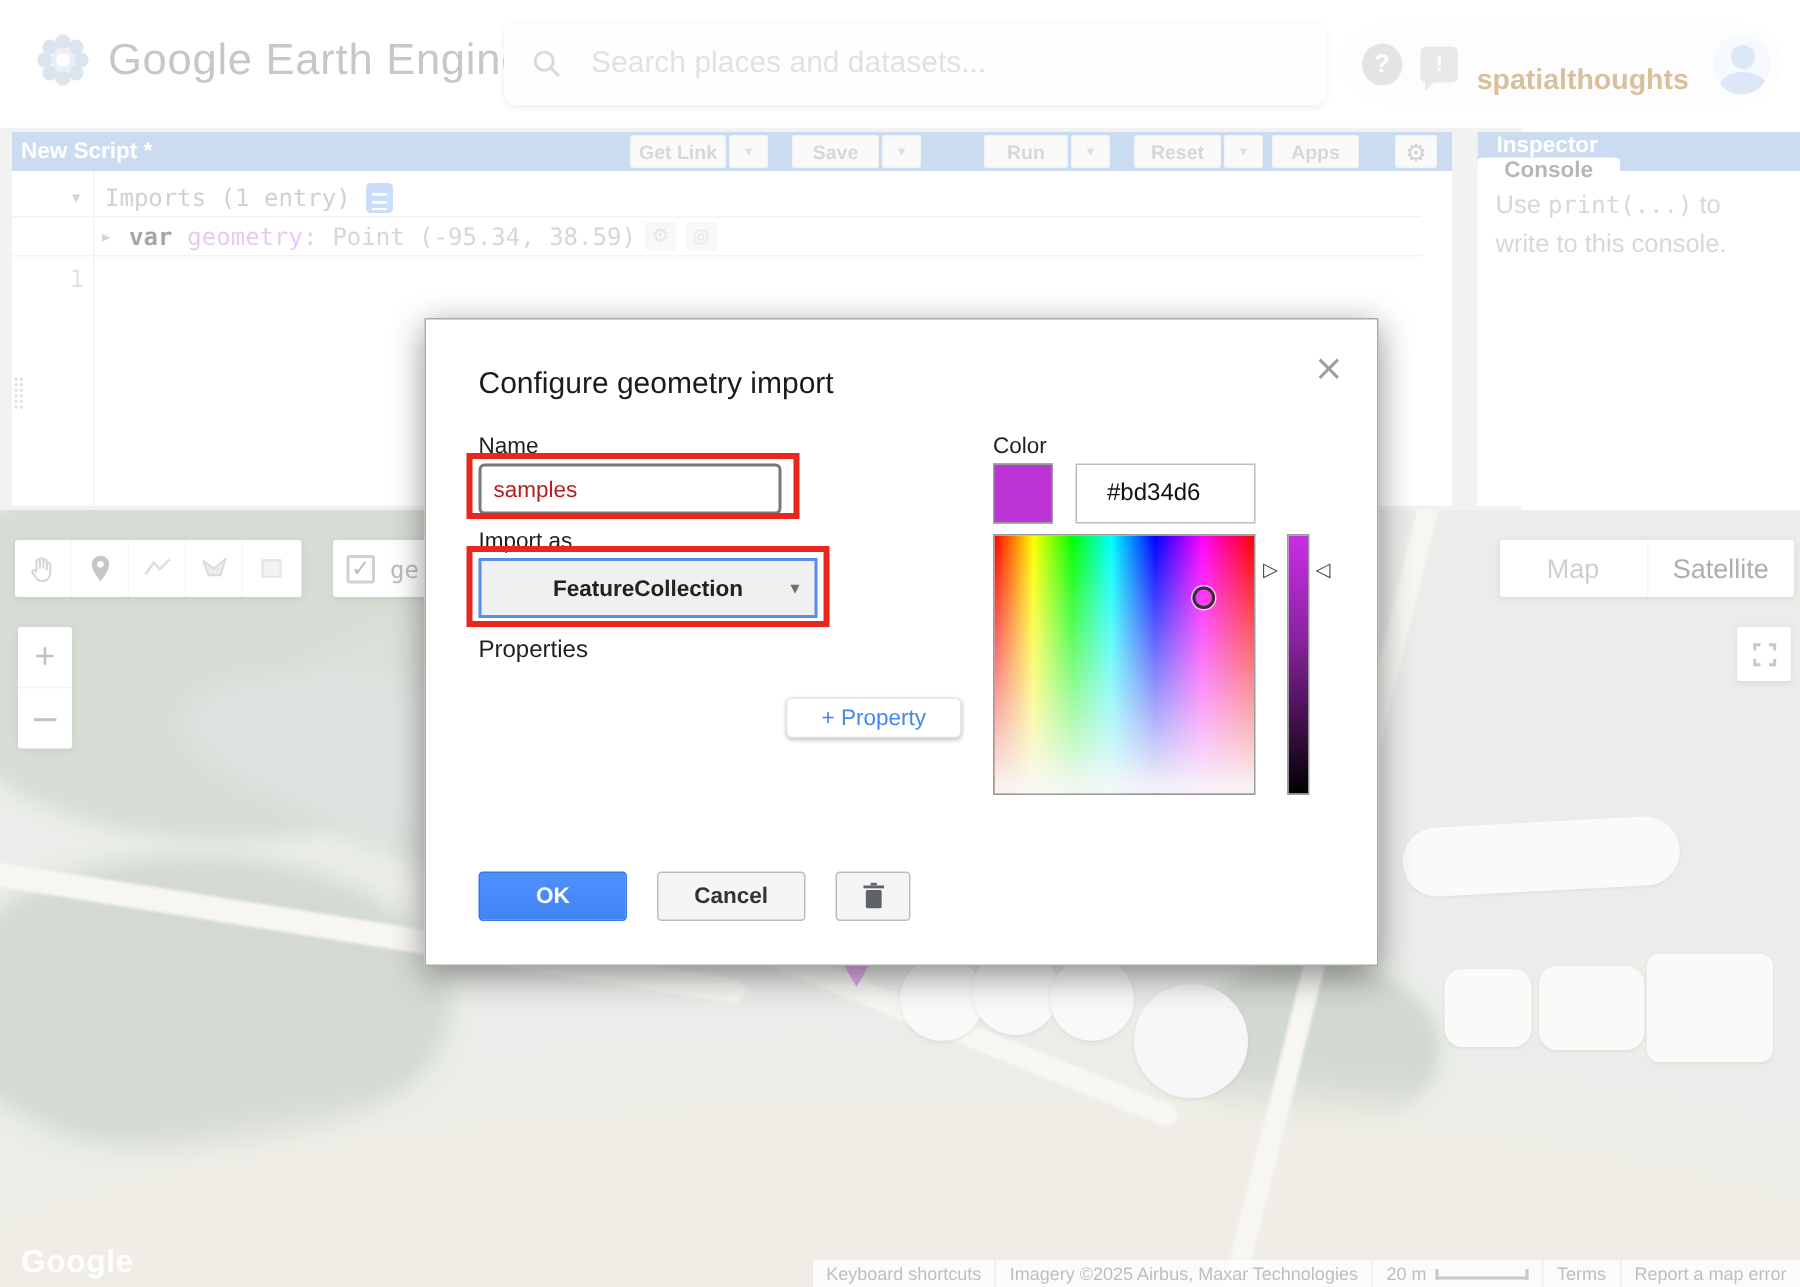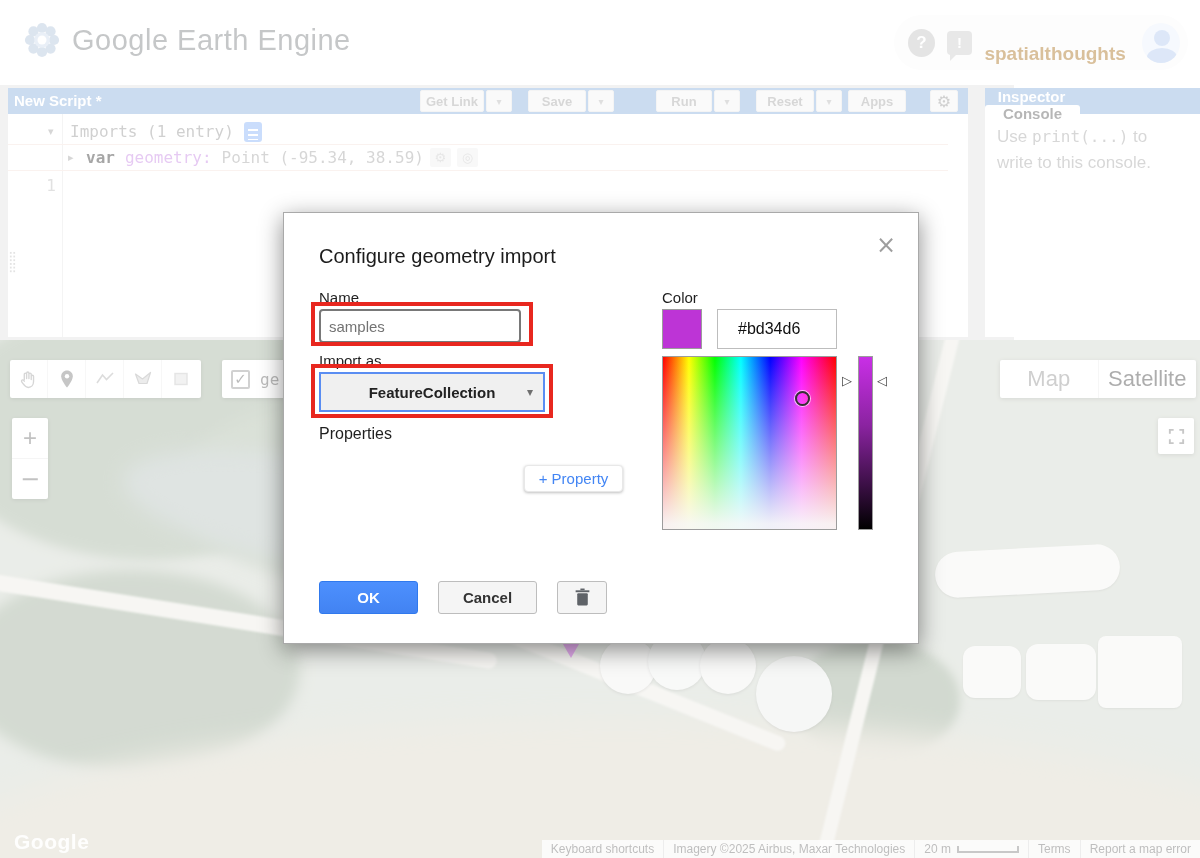--- a/index.html
+++ b/index.html
@@ -68,21 +68,21 @@
   .shed { position:absolute; background:#f2f2f0; box-shadow:0 1px 2px rgba(0,0,0,.15); }
   .marker-tip { position:absolute; left:563px; top:304px; width:0; height:0; border:8px solid transparent;
     border-top:14px solid #bd34d6; }
   .map-ctl { position:absolute; background:#fff; box-shadow:0 1px 4px rgba(0,0,0,.25); border-radius:2px; }
   .tool-cell { width:38px; height:38px; display:flex; align-items:center; justify-content:center; border-right:1px solid #ececec; }
   .tool-cell:last-child { border-right:none; }
   .zoomctl { left:12px; top:78px; width:36px; height:81px; display:flex; flex-direction:column; }
   .zoomctl div { height:40px; display:flex; align-items:center; justify-content:center; font-size:24px; color:#666; }
   .zoomctl .sep { height:1px; background:#e6e6e6; }
   .maptype { left:1000px; top:20px; width:196px; height:38px; display:flex; }
-  .maptype div { flex:1; display:flex; align-items:center; justify-content:center; font-size:22px; }
+  .maptype div { flex:1; display:flex; align-items:center; justify-content:center; font-size:18px; }
   .mt-map { color:#878787; border-right:1px solid #e8e8e8; }
   .mt-sat { color:#333; font-weight:500; }
   .fullscreen { left:1158px; top:78px; width:36px; height:36px; display:flex; align-items:center; justify-content:center; }
   .layerbar { left:222px; top:20px; width:100px; height:38px; display:flex; align-items:center; padding-left:9px; gap:10px; }
   .cbx { width:19px; height:19px; border:2px solid #8d8d8d; border-radius:2px; background:#fff; color:#555;
     font-size:15px; display:flex; align-items:center; justify-content:center; font-weight:bold; }
   .layer-label { font-size:16px; color:#555; }
   .glogo { position:absolute; left:14px; top:490px; color:#fff; font-weight:bold; font-size:21px; letter-spacing:.5px; opacity:.95; }
   .attrib { position:absolute; right:0; top:500px; height:18px; background:rgba(252,252,252,.82); display:flex;
     align-items:center; font-size:12px; color:#5c5c5c; }
@@ -93,28 +93,28 @@
   
   .wash { left:0; top:0; width:1200px; height:858px; background:rgba(255,255,255,.60); z-index:40; }
 
   
   .modal { left:283px; top:212px; width:636px; height:432px; background:#fff; z-index:60;
     border:1px solid #a9a9a9; box-shadow:0 6px 22px rgba(0,0,0,.45); }
   .modal-title { position:absolute; left:35px; top:32px; font-size:20px; color:#1b1b1b; }
   .modal-close { position:absolute; right:22px; top:18px; font-size:24px; color:#9e9e9e; cursor:pointer; }
   .fld-label { position:absolute; font-size:15px; color:#1f1f1f; }
   .name-input { position:absolute; left:35px; top:96px; width:202px; height:34px; border:2px solid #787878;
-    border-radius:4px; padding:0 8px; font-size:15px; color:#737373; font-family:"Liberation Sans",sans-serif; outline:none; }
+    border-radius:4px; padding:0 8px; font-size:15px; color:#b91c1c; font-family:"Liberation Sans",sans-serif; outline:none; }
   .red-box { position:absolute; border:4px solid #e8271f; z-index:70; pointer-events:none; }
   .rb-name { left:27px; top:89px; width:222px; height:44px; }
   .rb-import { left:27px; top:151px; width:242px; height:54px; }
   .dropdown { position:absolute; left:35px; top:159px; width:226px; height:40px; background:#f0f0f0;
     border:2px solid #5a8df2; display:flex; align-items:center; justify-content:center; font-size:15px; font-weight:bold; color:#222; }
   .dropdown .dd-arrow { position:absolute; right:10px; color:#6f6f6f; font-size:12px; }
-  .add-prop { position:absolute; left:240px; top:252px; width:99px; height:27px; background:#fff; border:1px solid #e8e8e8;
+  .add-prop { position:absolute; left:240px; top:252px; width:117px; height:27px; background:#fff; border:1px solid #e8e8e8;
     border-radius:4px; box-shadow:0 1px 3px rgba(0,0,0,.25); color:#4285f4; font-size:15px;
     display:flex; align-items:center; justify-content:center; }
   .swatch { position:absolute; left:378px; top:96px; width:40px; height:40px; border:1px solid #9c9c9c; }
   .hex-input { position:absolute; left:433px; top:96px; width:120px; height:40px; border:1px solid #bdbdbd;
     padding:0 0 0 20px; font-size:16px; color:#111; font-family:"Liberation Sans",sans-serif; outline:none; }
   .grad { position:absolute; left:378px; top:143px; width:175px; height:174px; border:1px solid #9c9c9c;
     background:
       linear-gradient(to bottom, rgba(255,255,255,0) 0%, rgba(248,248,248,.97) 97%),
       linear-gradient(to right, #f00 0%, #ff0 15%, #0f0 30%, #0ff 45%, #00f 62%, #f0f 80%, #f00 100%); }
   .picker-circle { position:absolute; left:511px; top:178px; width:15px; height:15px; border:2px solid #333;
@@ -145,20 +145,27 @@
             <circle cx="12" cy="20" r="3.4"></circle>
             <circle cx="6.3" cy="17.7" r="3.4"></circle>
           <circle cx="4" cy="12" r="3.4"></circle>
             <circle cx="6.3" cy="6.3" r="3.4"></circle>
         </g>
         <circle cx="12" cy="12" r="5.2" fill="#c7d7ea"></circle>
           <circle cx="12" cy="12" r="3" fill="#fff"></circle>
       </svg>
       <span class="logo-text">Google Earth Engine</span>
     </div>
+    <div class="abs searchbar">
+      <svg width="22" height="22" viewBox="0 0 20 20">
+        <circle cx="8" cy="8" r="5.5" fill="none" stroke="#a3a3a3" stroke-width="1.8"></circle>
+        <line x1="12.2" y1="12.2" x2="17" y2="17" stroke="#a3a3a3" stroke-width="1.8"></line>
+      </svg>
+      <input type="text" placeholder="Search places and datasets..." style="">
+    </div>
     <div class="abs account">
       <div class="help-circle">?</div>
       <div class="feedback">!</div>
       <div class="username">spatialthoughts</div>
       <div class="avatar">
         <div class="head"></div>
         <div class="body"></div>
       </div>
     </div>
   </div>

